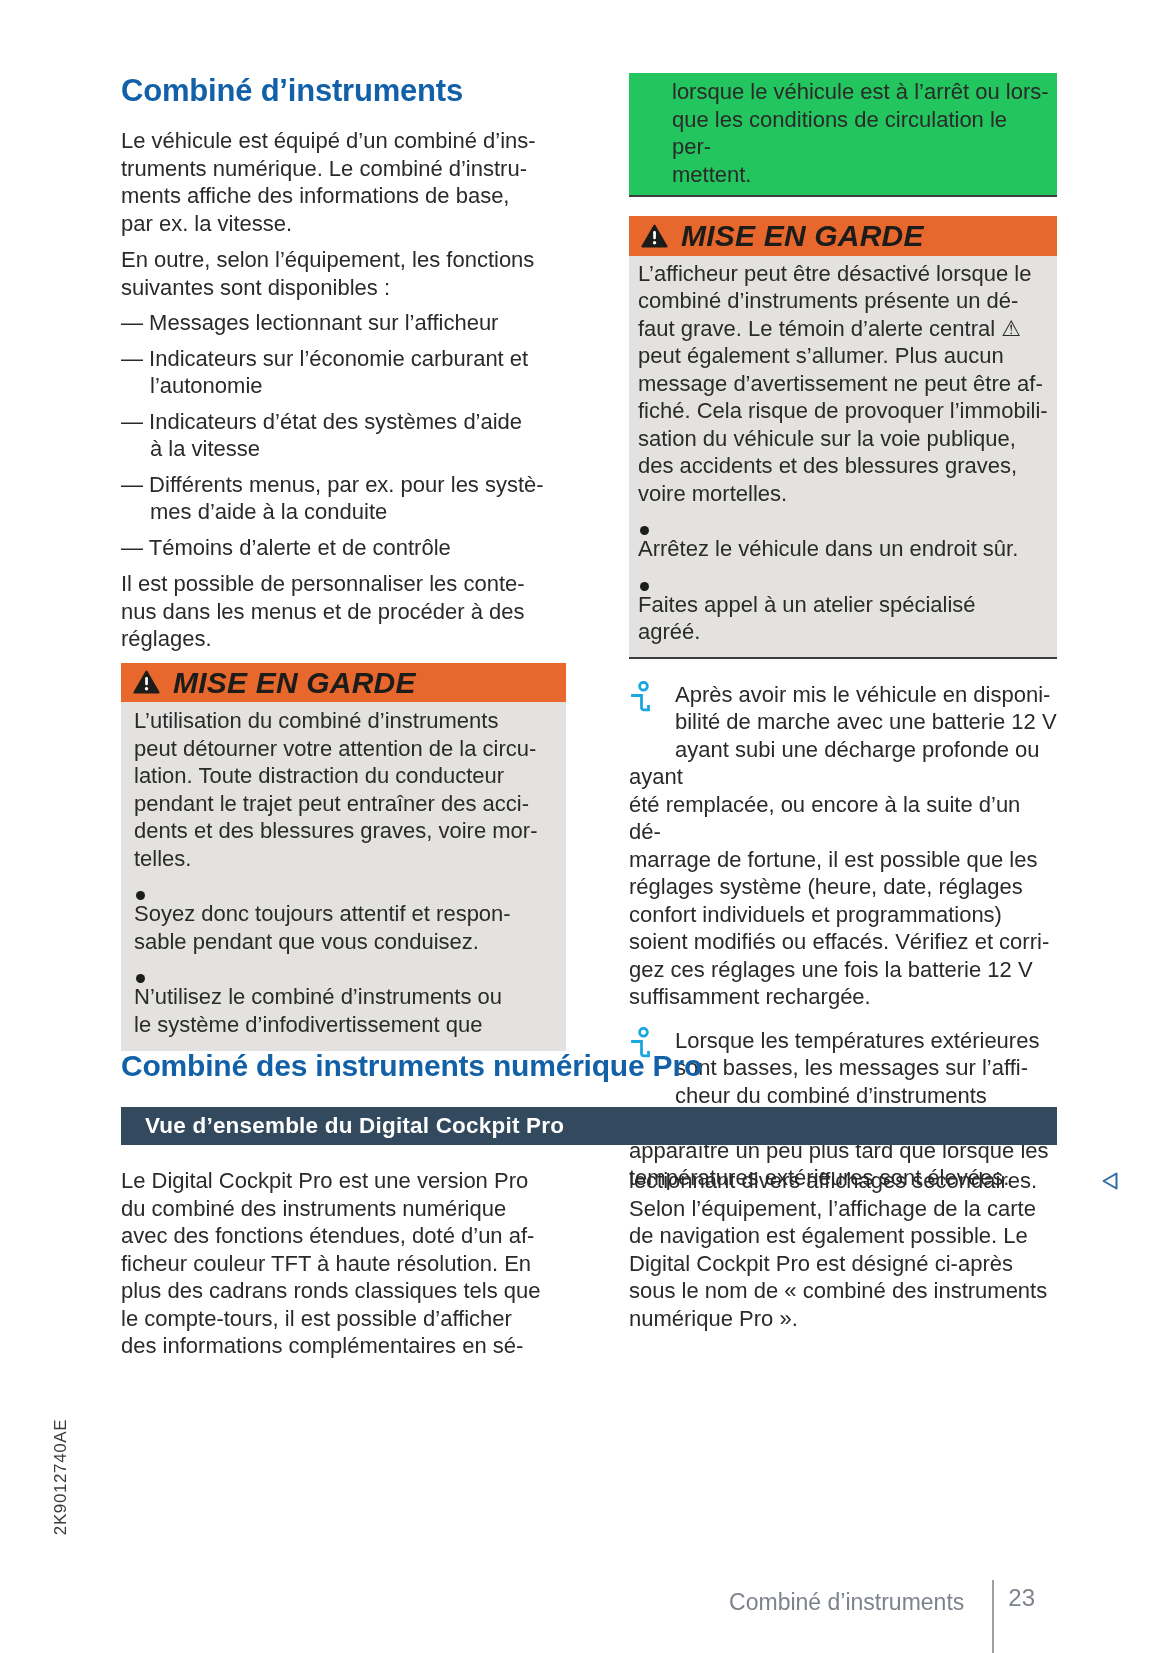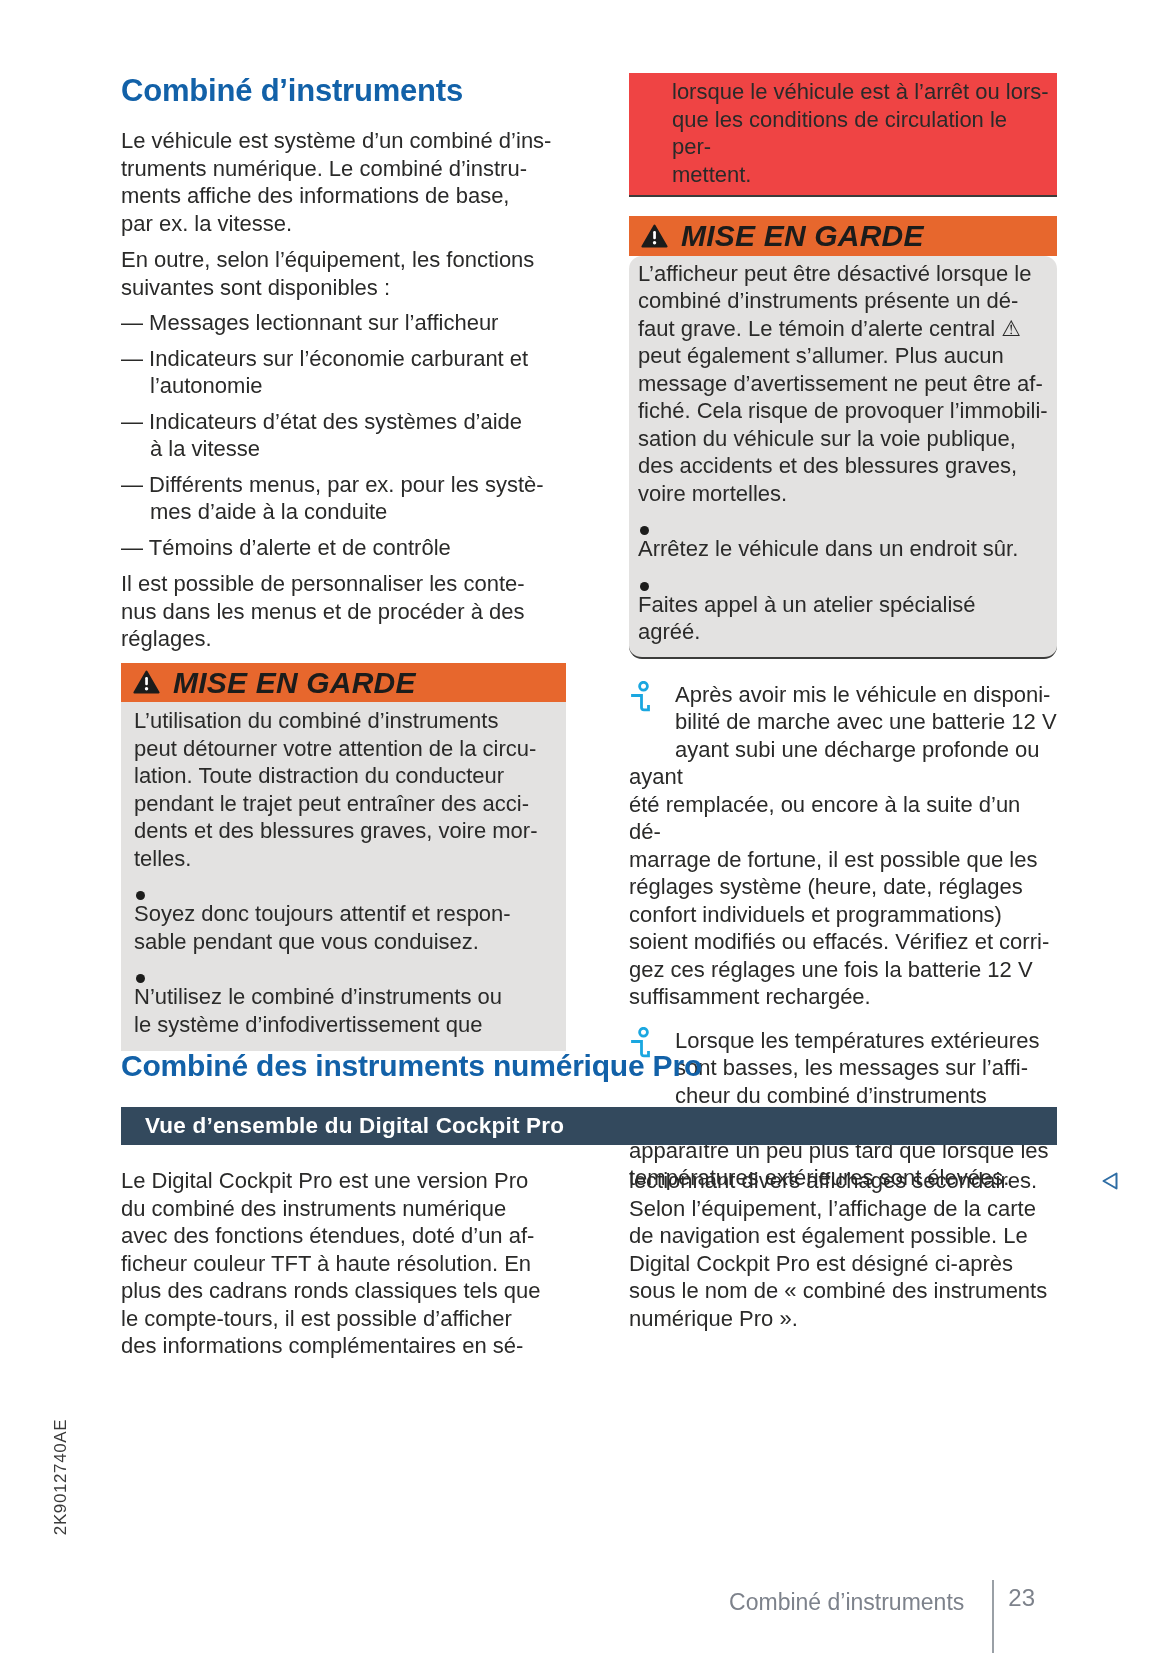--- a/index.html
+++ b/index.html
@@ -34,25 +34,25 @@
   .warn-icon{display:inline-flex;flex:none;}
   .warnbody{background:#e3e2e1;padding:5px 10px 13px 13px;}
   .warnbody.bordered{border-bottom:2px solid #3c3c3b;}
   .wbullet{display:flex;margin-top:10px;flex-direction:column;}
   .wbullet .dot{
     width:9px;height:9px;border-radius:50%;background:#1d1d1c;
     flex:none;margin:9px 14px 0 2px;
   }
   
   .contbox{
-    margin-top:73px;background:#ef4444;
+    margin-top:73px;background:#22c55e;
     padding:5px 8px 7px 43px;border-bottom:2px solid #3c3c3b;
   }
   .col-r .warnbox{margin-top:19px;}
-  .col-r .warnbody{padding:4px 8px 11px 9px;border-radius:13px;}
+  .col-r .warnbody{padding:4px 8px 11px 9px;}
 
   
   .note{margin-top:22px;position:relative;}
   .note + .note{margin-top:16px;}
   .note .iicon{float:left;width:46px;height:56px;}
   .endmark{position:absolute;right:-62px;bottom:1px;display:inline-flex;}
 
   
   .section2{position:absolute;left:121px;right:108px;top:1048px;}
   h2.section-title{
@@ -83,21 +83,21 @@
   .footer .fnum{font-size:24px;color:#7d828b;margin:4px 0 0 14px;text-align:center;}
 </style>
 </head>
 <body>
 
 <div class="row1">
 
   <div class="col-l">
     <h1 class="page-title">Combiné d’instruments</h1>
 
-    <p class="para first lines">Le véhicule est système d’un combiné d’ins-
+    <p class="para first lines">Le véhicule est équipé d’un combiné d’ins-
 truments numérique. Le combiné d’instru-
 ments affiche des informations de base,
 par ex. la vitesse.</p>
     <p class="para lines">En outre, selon l’équipement, les fonctions
 suivantes sont disponibles :</p>
 
     <div class="dash-item lines">— Messages lectionnant sur l’afficheur</div>
     <div class="dash-item lines">— Indicateurs sur l’économie carburant et
 l’autonomie</div>
     <div class="dash-item lines">— Indicateurs d’état des systèmes d’aide

